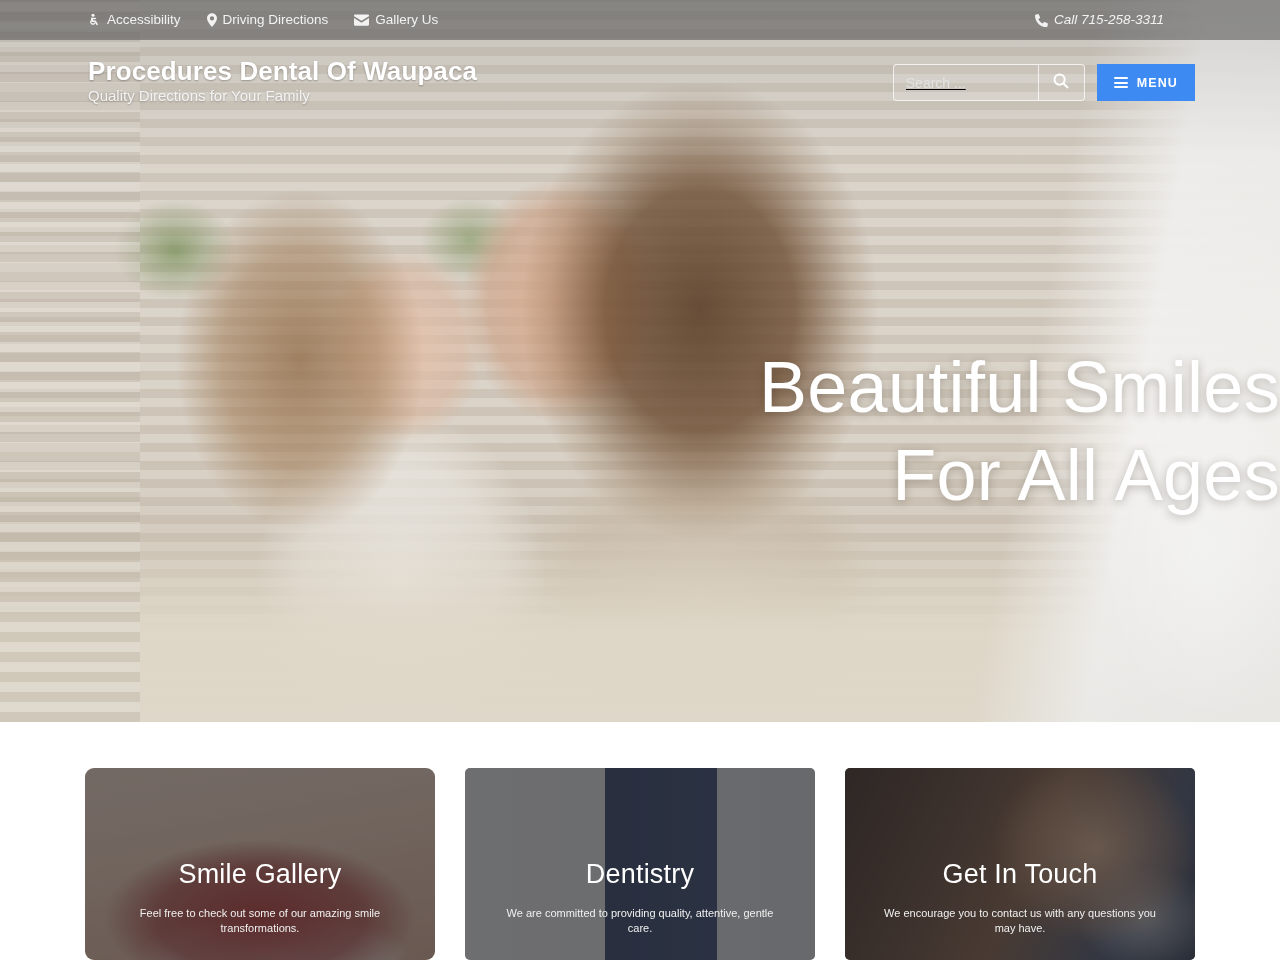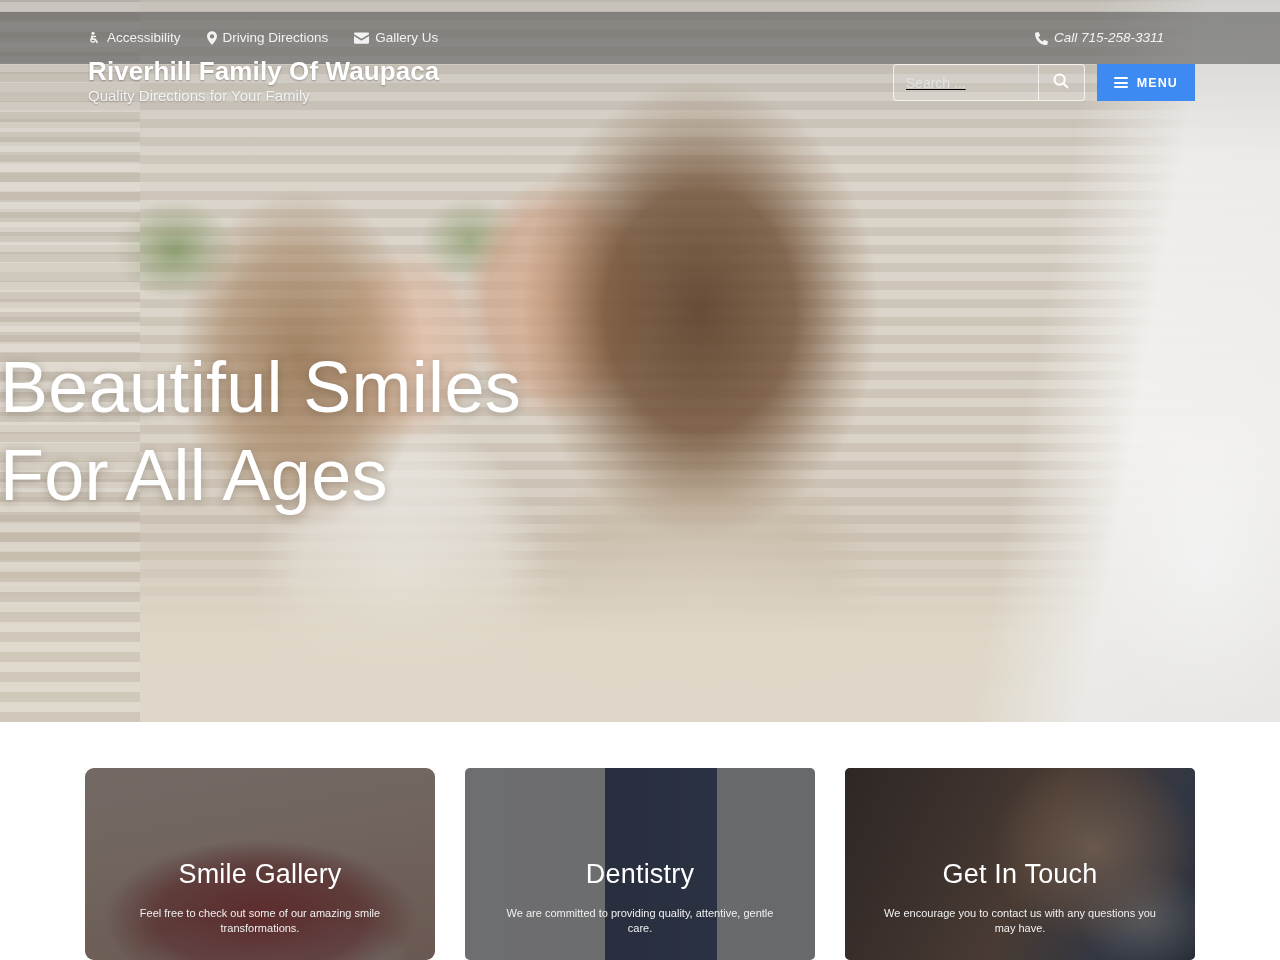--- a/index.html
+++ b/index.html
@@ -51,21 +51,21 @@
     position: absolute; left: 0; top: 0; width: 140px; height: 722px;
     background: repeating-linear-gradient(0deg, rgba(190,180,165,0.35) 0px, rgba(190,180,165,0.35) 10px, rgba(240,236,228,0.38) 10px, rgba(240,236,228,0.38) 20px);
   }
   .hero-tint {
     position: absolute; inset: 0;
     background: linear-gradient(180deg, rgba(120,118,114,0.30) 0%, rgba(120,118,114,0.10) 22%, rgba(110,108,104,0.06) 60%, rgba(110,108,104,0.12) 100%);
   }
 
   
   .topbar {
-    position: absolute; top: 12px; left: 0; width: 1280px; height: 52px;
+    position: absolute; top: 0; left: 0; width: 1280px; height: 40px;
     background: rgba(96,96,96,0.62);
     display: flex; align-items: center;
   }
   .topbar-left { display: flex; align-items: center; margin-left: 88px; gap: 26px; }
   .topbar-right { margin-left: auto; margin-right: 116px; display: flex; align-items: center; font-style: italic; }
   .tb-link {
     display: inline-flex; align-items: center; gap: 6px;
     color: #f2f2f2; font-size: 13.5px; line-height: 1;
     text-decoration: none; white-space: nowrap;
   }
@@ -115,21 +115,21 @@
     color: #ffffff; font-size: 12.5px; font-weight: bold;
     letter-spacing: 1.1px; cursor: pointer;
     font-family: "Liberation Sans", sans-serif;
   }
   .hamburger { display: inline-flex; flex-direction: column; gap: 2.5px; }
   .hamburger span { display: block; width: 14px; height: 2px; background: #ffffff; border-radius: 1px; }
 
   
   .hero-headline {
     position: absolute; left: 0; top: 344px; width: 1280px;
-    text-align: left; color: #ffffff;
+    text-align: right; color: #ffffff;
     font-size: 72px; font-weight: 300; line-height: 1.22;
     text-shadow: 0 2px 10px rgba(60,50,40,0.32);
     letter-spacing: 0.3px;
   }
   .hero-headline .line { display: block; }
 
   
   .cards {
     position: absolute; left: 0; top: 722px; width: 1280px; height: 238px;
     background: #ffffff;
@@ -234,21 +234,21 @@
             <path d="M15.4 11.3 12 9.8a.9.9 0 0 0-1.1.3l-1.4 1.7a11.3 11.3 0 0 1-5.4-5.4L5.9 5a.9.9 0 0 0 .3-1.1L4.7.6A.9.9 0 0 0 3.7.1L.6.8A.9.9 0 0 0 0 1.7C0 9.6 6.4 16 14.3 16a.9.9 0 0 0 .9-.7l.7-3.1a.9.9 0 0 0-.5-.9z"></path>
           </svg>
         </span>
         <span>Call 715-258-3311</span>
       </a>
     </div>
   </div>
 
   <div class="header">
     <div class="brand">
-      <div class="brand-title">Riverhill Family Of Waupaca</div>
+      <div class="brand-title">Procedures Dental Of Waupaca</div>
       <div class="brand-tagline">Quality Directions for Your Family</div>
     </div>
 
     <div class="header-actions">
       <div class="searchbox">
         <input class="search-input" type="text" placeholder="Search ..." style="">
         <button class="search-btn">
           <span>
             <svg width="16" height="16" viewBox="0 0 16 16" aria-hidden="true">
               <circle cx="6.6" cy="6.6" r="5.1"></circle>

